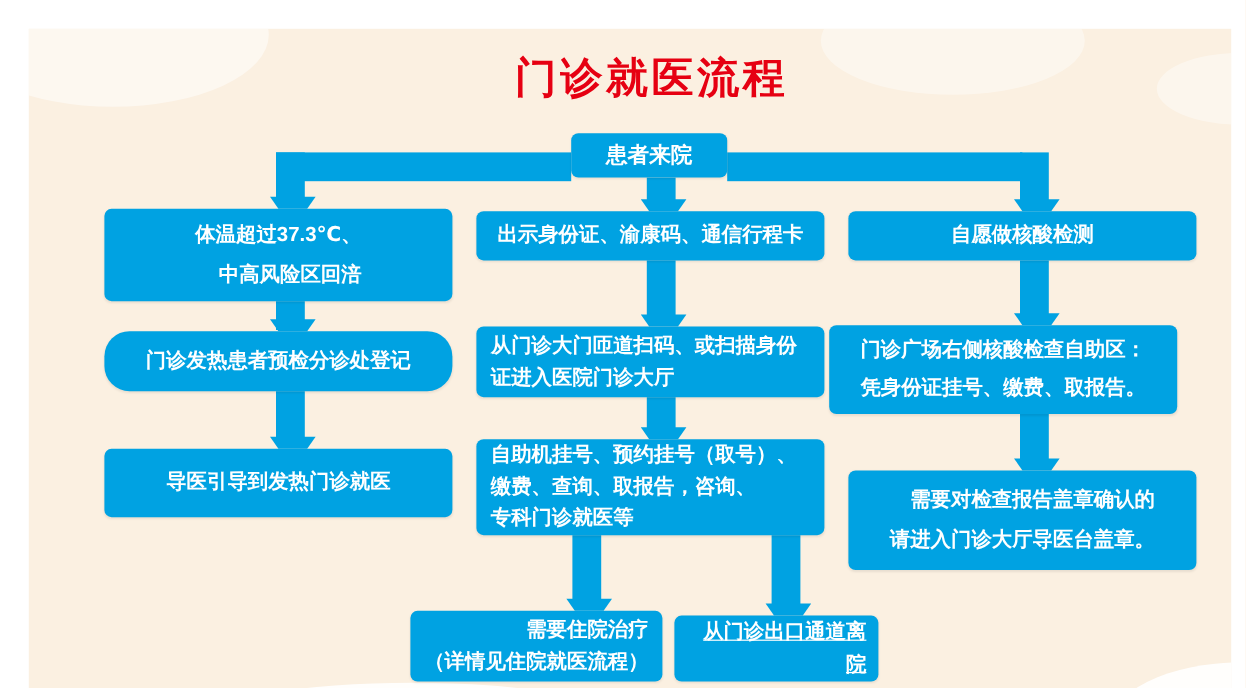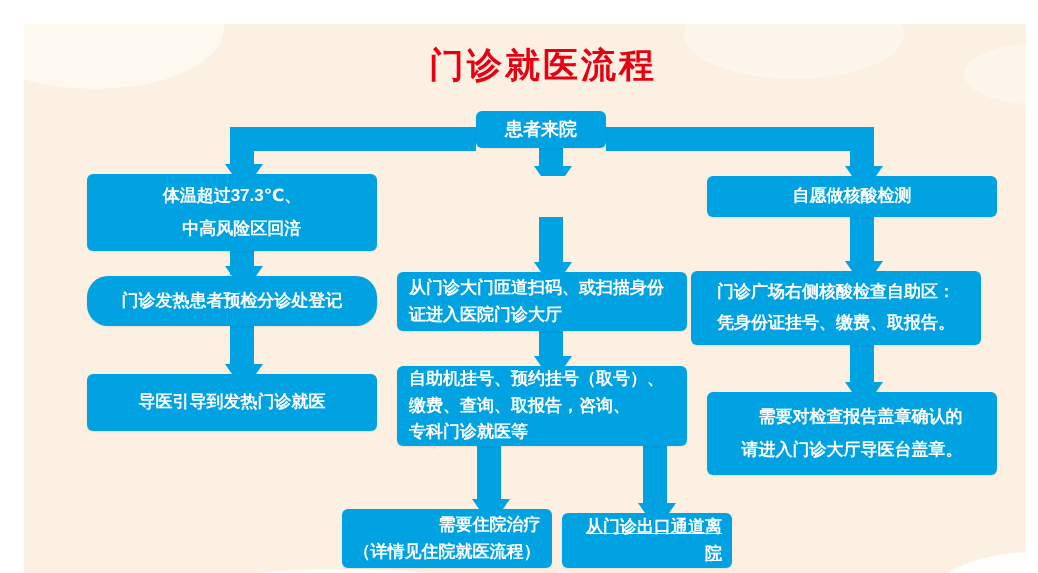--- a/index.html
+++ b/index.html
@@ -121,20 +121,21 @@
   <div class="arrowhead" id="a-r1-r2"></div>
   <div class="arrowhead" id="a-r2-r3"></div>
 
   <div class="box" id="n-root">患者来院</div>
 
   <div class="box" id="n-l1">体温超过37.3℃、
 中高风险区回涪</div>
   <div class="box" id="n-l2">门诊发热患者预检分诊处登记</div>
   <div class="box" id="n-l3">导医引导到发热门诊就医</div>
 
+  <div class="box" id="n-m1">出示身份证、渝康码、通信行程卡</div>
   <div class="box align-left" id="n-m2">从门诊大门匝道扫码、或扫描身份
 证进入医院门诊大厅</div>
   <div class="box align-left" id="n-m3">自助机挂号、预约挂号（取号）、
 缴费、查询、取报告，咨询、
 专科门诊就医等</div>
   <div class="box" id="n-m4">需要住院治疗
 （详情见住院就医流程）</div>
   <div class="box" id="n-m5">从门诊出口通道离院</div>
 
   <div class="box" id="n-r1">自愿做核酸检测</div>

